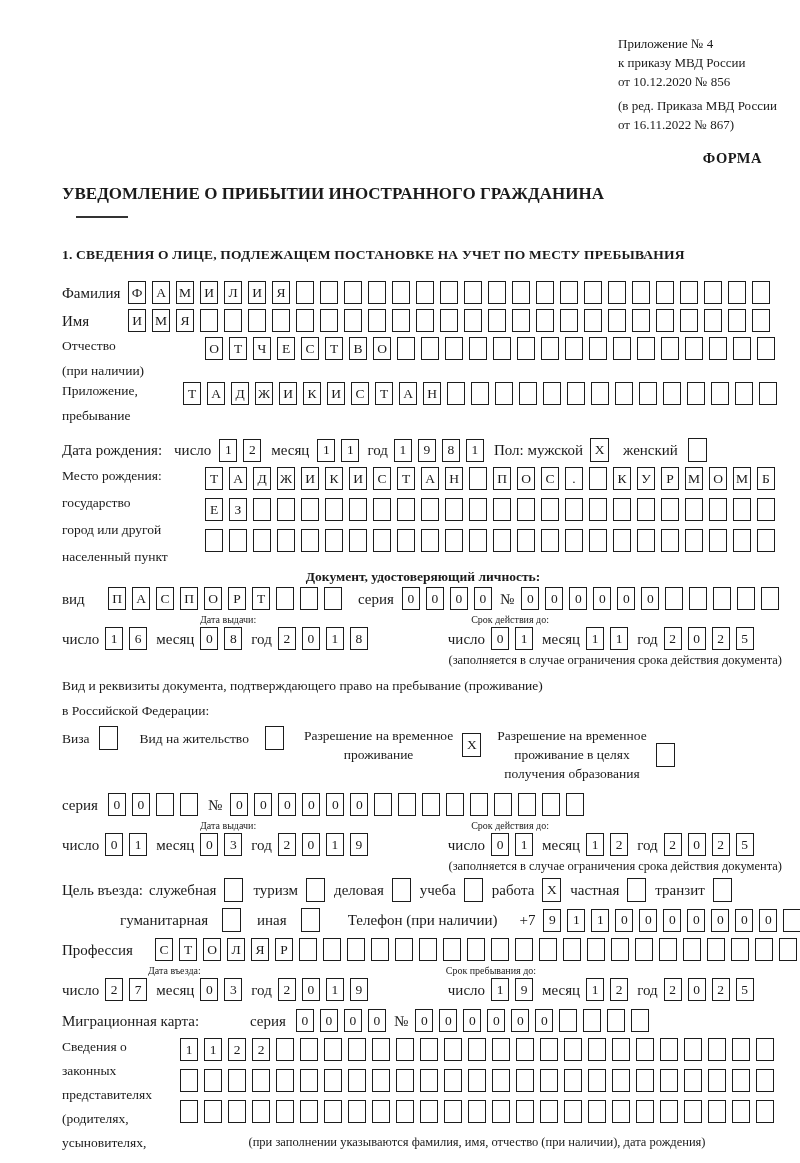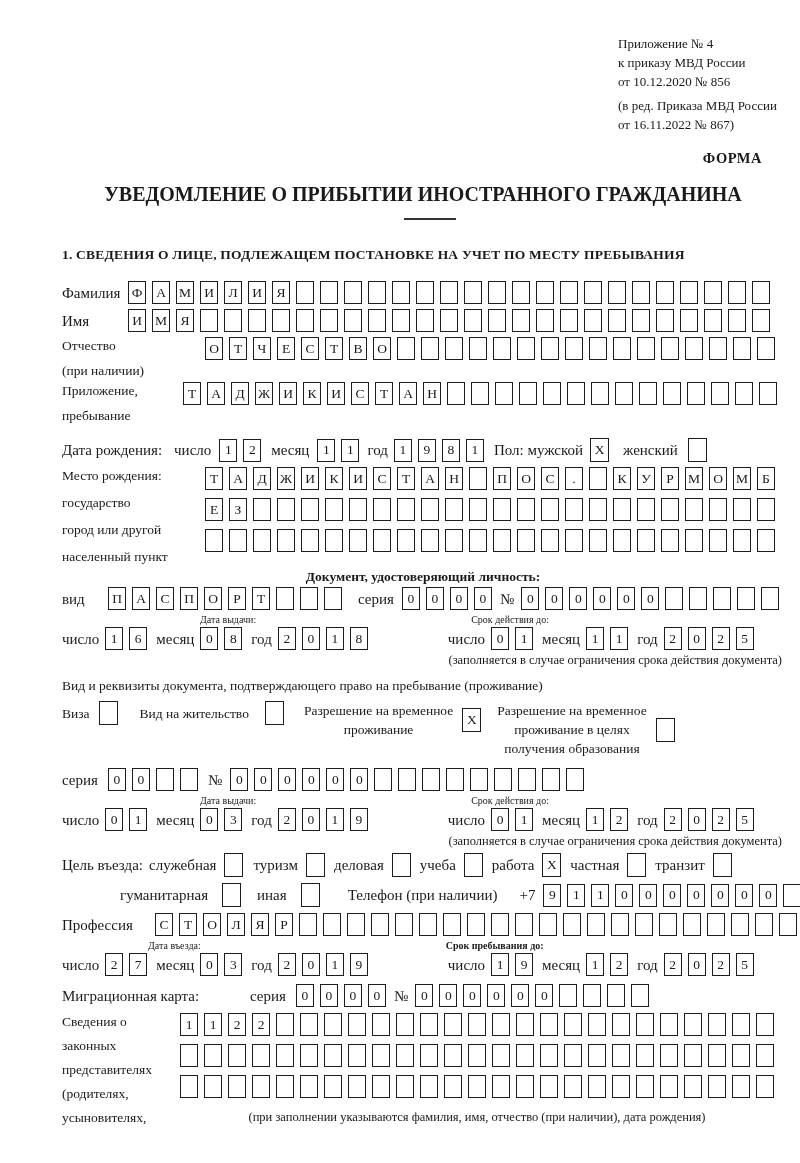--- a/index.html
+++ b/index.html
@@ -1,21 +1,21 @@
 <!DOCTYPE html>
 <html><head>
 <meta charset="utf-8">
 <style>
   html,body{margin:0;padding:0;background:#fff;}
   body{font-family:"Liberation Serif","DejaVu Serif",serif;color:#1a1a1a;}
   .page{width:800px;height:1163px;box-sizing:border-box;padding:34px 16px 10px 62px;position:relative;overflow:hidden;background:#fff;}
   .top-right{margin-left:556px;width:210px;font-size:13px;line-height:19px;}
   .top-right .amended{margin-top:5px;}
   .forma{text-align:right;padding-right:22px;font-weight:bold;font-size:14.5px;margin-top:16px;letter-spacing:.5px;}
-  .title{text-align:center;font-weight:bold;font-size:20px;line-height:22px;margin-top:16px;}
+  .title{font-weight:bold;font-size:17px;line-height:22px;margin-top:16px;}
   .title-underline{display:inline-block;width:52px;border-bottom:2.5px solid #333;margin-left:14px;transform:translateY(-3px);}
   .sec-heading{font-weight:bold;font-size:13.5px;margin-top:20px;letter-spacing:.2px;}
   .row{display:flex;align-items:center;}
   .rowt{display:flex;align-items:flex-start;}
   .lbl{font-size:15px;line-height:18px;flex:0 0 auto;}
   .lblcol{font-size:13.5px;line-height:18px;flex:0 0 auto;}
   .cellrow{display:flex;gap:6px;flex:0 0 auto;}
   .cell{box-sizing:border-box;width:18px;height:23px;border:1.7px solid #1d1d1d;display:inline-flex;align-items:center;justify-content:center;font-size:13.5px;background:#fff;flex:0 0 auto;}
   .cb{box-sizing:border-box;width:19px;height:24px;border:1.7px solid #1d1d1d;display:inline-flex;align-items:center;justify-content:center;font-size:13.5px;background:#fff;flex:0 0 auto;}
   .stack .cellrow{margin-bottom:8px;}
@@ -392,20 +392,21 @@
           <span class="cell">2</span>
           <span class="cell">5</span>
         </span>
     </span>
   </div>
 
   <div class="note">(заполняется в случае ограничения срока действия документа)</div>
 
   <div class="intro">
     <div>Вид и реквизиты документа, подтверждающего право на пребывание (проживание)</div>
+    <div>в Российской Федерации:</div>
   </div>
 
   <div class="options">
     <span class="opt">
       <span class="txt">Виза</span>
       <span class="cb"></span>
     </span>
     <span class="opt" style="margin-left:22px;">
       <span class="txt">Вид на жительство</span>
       <span class="cb" style="margin-left:16px;"></span>
@@ -589,21 +590,21 @@
         <span class="cell"></span>
         <span class="cell"></span>
         <span class="cell"></span>
         <span class="cell"></span>
         <span class="cell"></span>
       </span>
   </div>
 
   <div class="hdr2">
     <span style="margin-left:86px;">Дата въезда:</span>
-    <span style="margin-left:245px;font-weight:bold;">Срок пребывания до:</span>
+    <span style="margin-left:245px;">Срок пребывания до:</span>
   </div>
 
   <div class="row" style="margin-top:2px;">
     <span class="dg">
       <span class="lbl">число</span>
       <span class="cellrow">
           <span class="cell">2</span>
           <span class="cell">7</span>
         </span>
       <span class="lbl">месяц</span>

